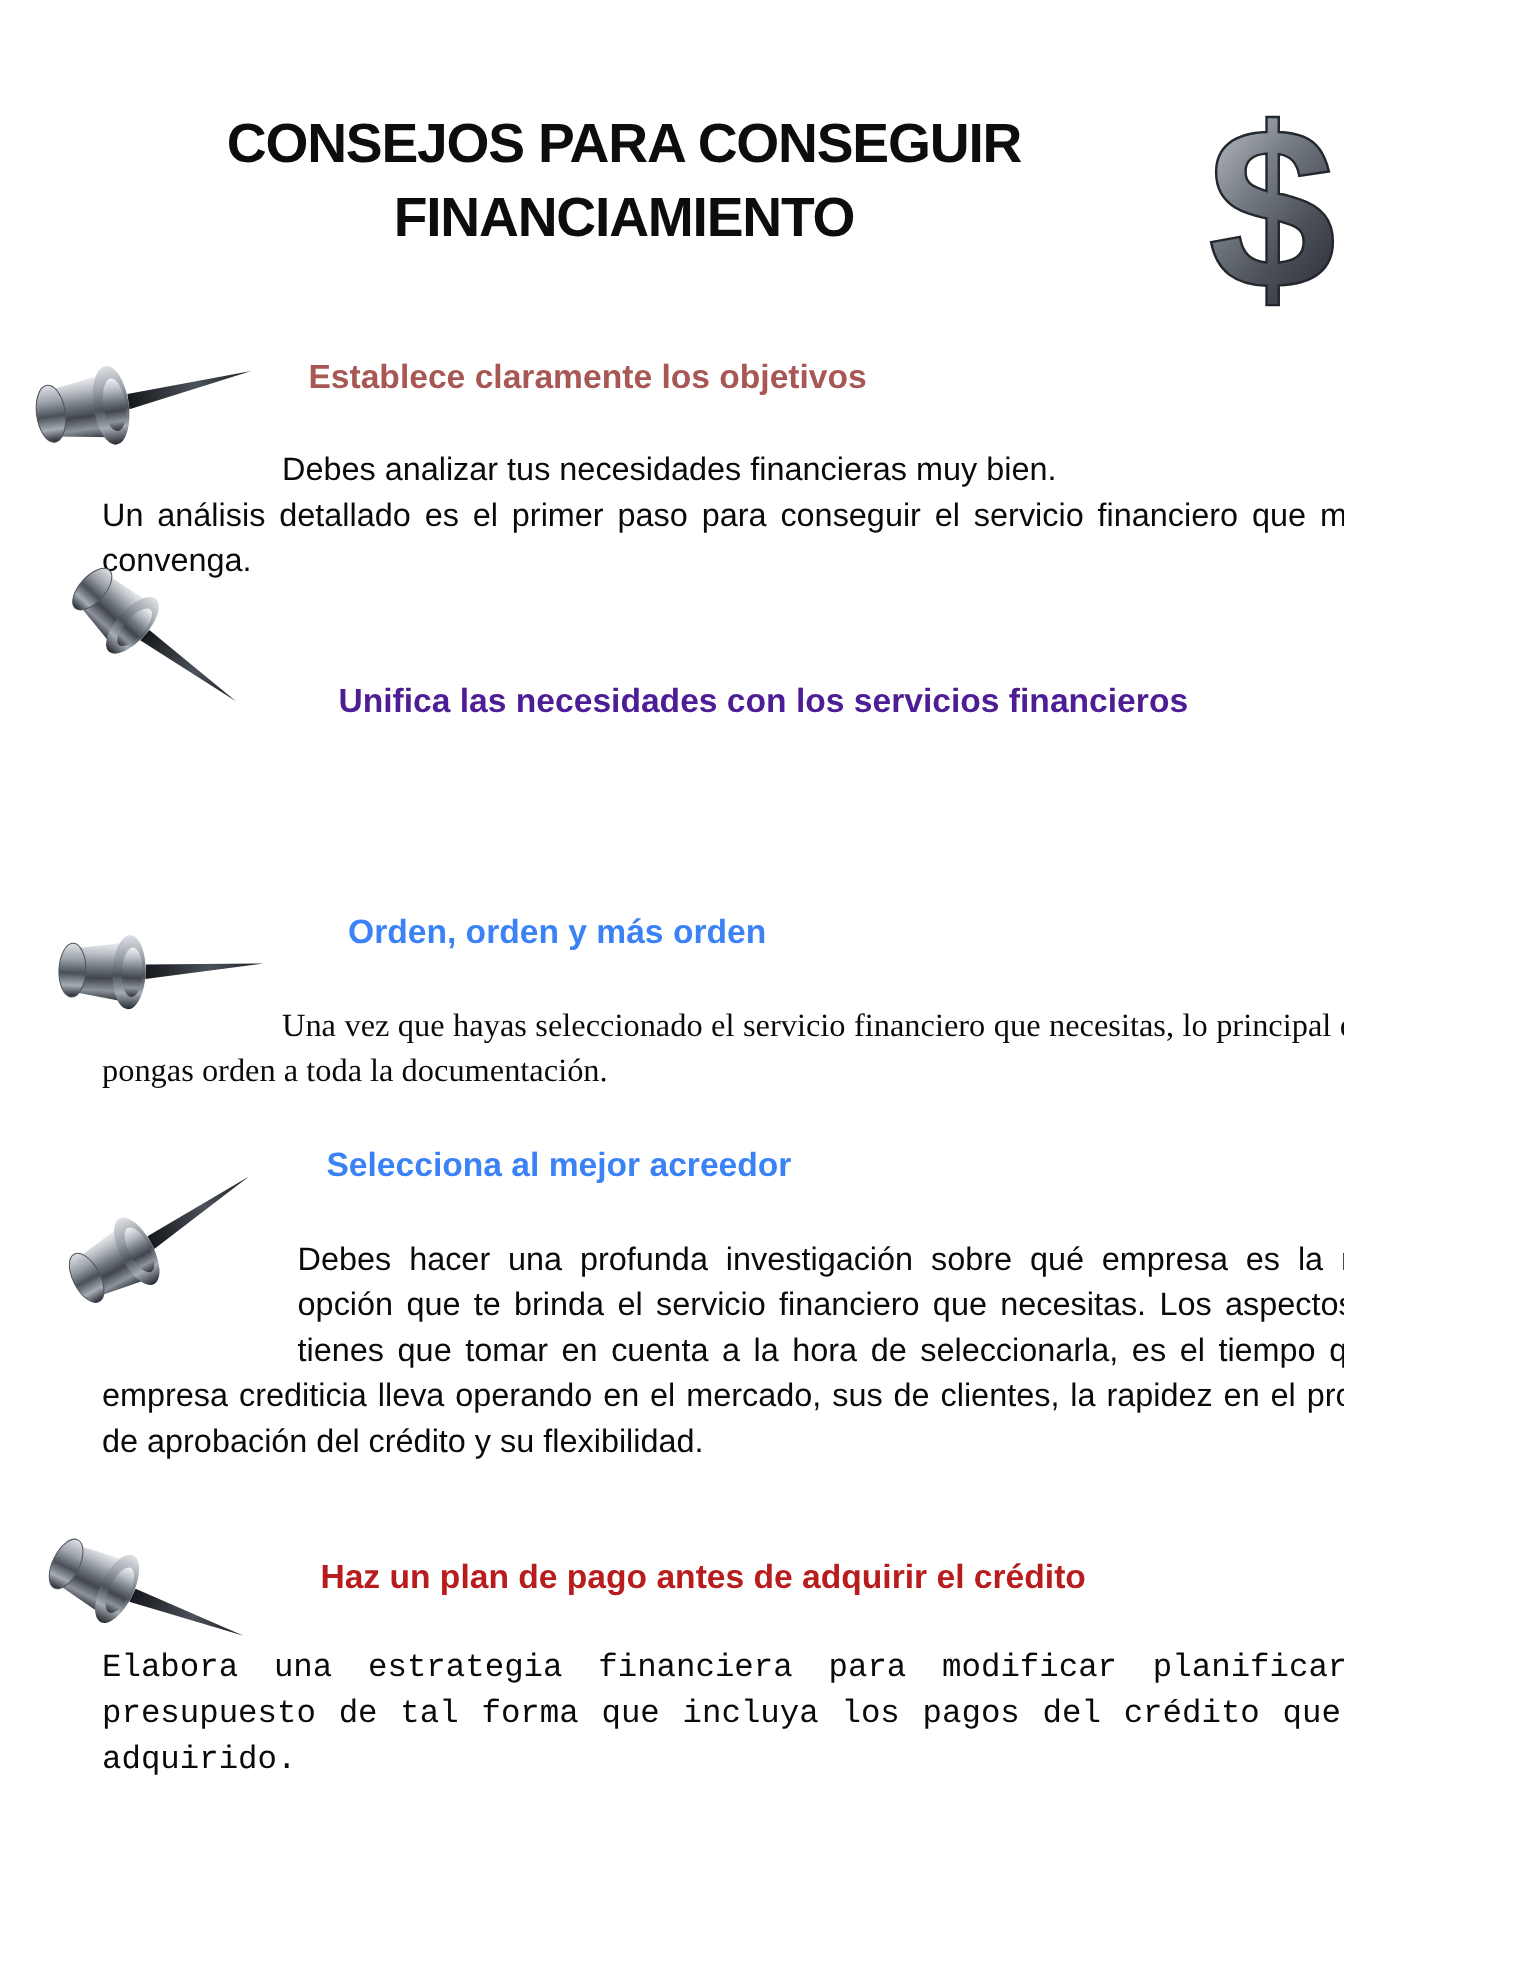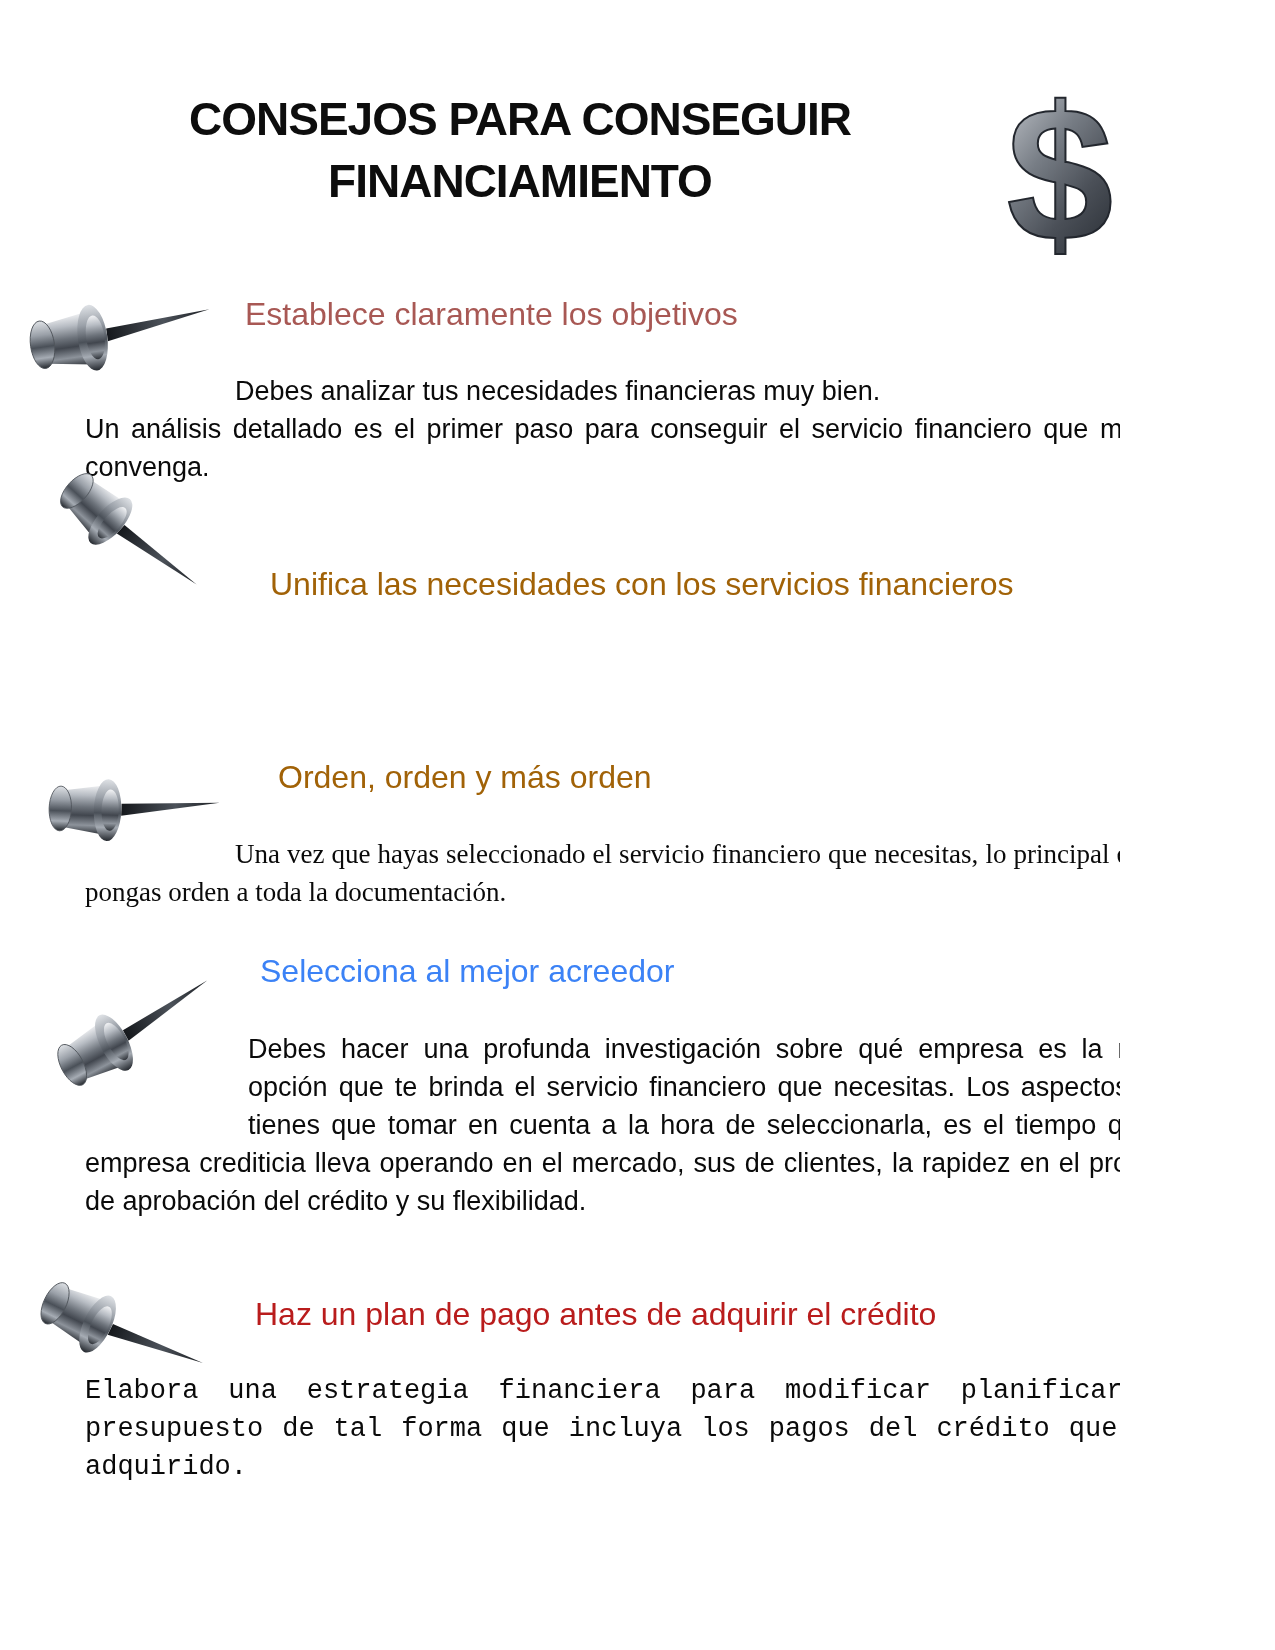--- a/index.html
+++ b/index.html
@@ -24,23 +24,24 @@
   }
   .pin{position:absolute;}
   .pin svg{width:100%;height:100%;display:block;}
   .pin1{left:18px;top:288px;width:202px;height:92px;transform:rotate(-8deg);}
   .pin2{left:42px;top:496px;width:172px;height:82px;transform:rotate(42deg);}
   .pin3{left:30px;top:768px;width:205px;height:86px;transform:rotate(2deg);}
   .pin4{left:45px;top:988px;width:182px;height:86px;transform:rotate(-28deg);}
   .pin5{left:27px;top:1292px;width:186px;height:86px;transform:rotate(26deg);}
   .heading{
     position:absolute;
-    font-weight:normal;
-    font-size:32px;line-height:40px;
+    font-weight:bold;
+    font-size:28px;line-height:40px;
     white-space:nowrap;
+    margin-left:12px;
   }
   .h1{left:245px;top:294px;}
   .h2{left:270px;top:564px;}
   .h3{left:278px;top:757px;}
   .h4{left:260px;top:951px;}
   .h5{left:255px;top:1294px;}
   .para{
     position:absolute;
     left:85px;width:1100px;
     font-size:27px;line-height:38px;
@@ -114,28 +115,28 @@
     </span>
   <div class="heading h1" style="color: rgb(168, 88, 84);">Establece claramente los objetivos</div>
   <p class="para p1"><span class="txt">Debes analizar tus necesidades financieras muy bien.
 Un análisis detallado es el primer paso para conseguir el servicio financiero que más te convenga.</span></p>
 
   <span class="pin pin2">
       <svg viewBox="0 0 210 100">
         <use href="#pushpin"></use>
       </svg>
     </span>
-  <div class="heading h2" style="color: #a16207;">Unifica las necesidades con los servicios financieros</div>
+  <div class="heading h2" style="color: #4c1d95;">Unifica las necesidades con los servicios financieros</div>
 
   <span class="pin pin3">
       <svg viewBox="0 0 210 100">
         <use href="#pushpin"></use>
       </svg>
     </span>
-  <div class="heading h3" style="color: #a16207;">Orden, orden y más orden</div>
+  <div class="heading h3" style="color: #3b82f6;">Orden, orden y más orden</div>
   <p class="para p3"><span class="txt">Una vez que hayas seleccionado el servicio financiero que necesitas, lo principal es que pongas orden a toda la documentación.</span></p>
 
   <span class="pin pin4">
       <svg viewBox="0 0 210 100">
         <use href="#pushpin"></use>
       </svg>
     </span>
   <div class="heading h4" style="color: #3b82f6;">Selecciona al mejor acreedor</div>
   <p class="para p4"><span class="indent-float"></span><span class="txt">Debes hacer una profunda investigación sobre qué empresa es la mejor opción que te brinda el servicio financiero que necesitas. Los aspectos que tienes que tomar en cuenta a la hora de seleccionarla, es el tiempo que la empresa crediticia lleva operando en el mercado, sus de clientes, la rapidez en el proceso de aprobación del crédito y su flexibilidad.</span></p>
 

